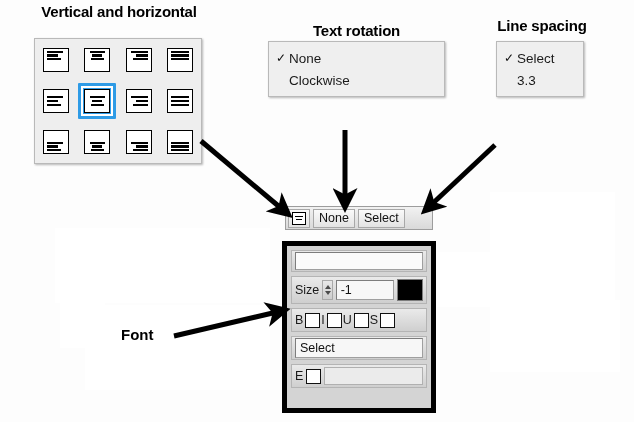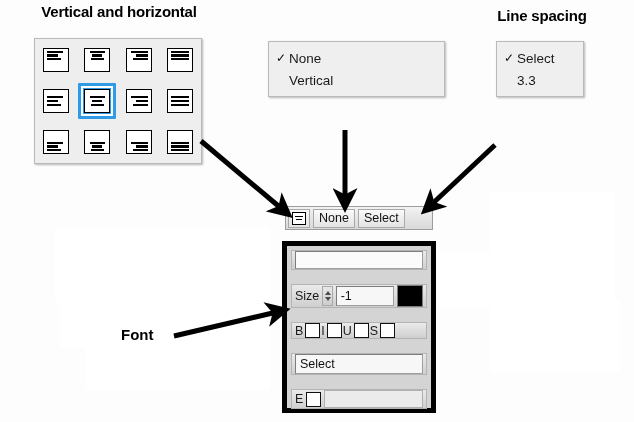--- a/index.html
+++ b/index.html
@@ -106,21 +106,21 @@
     align-items:center; gap:1.4px; padding:0 1.5px;
   }
   .tb-glyph i { display:block; height:1.8px; background:#000; }
   .tb-glyph i:nth-child(1){ width:86%; }
   .tb-glyph i:nth-child(2){ width:56%; }
 
   
   #font-panel {
     position:absolute; left:282px; top:241px; width:154px; height:172px;
     background:#d4d4d4; border:5px solid #000;
-    padding:4px; display:flex; flex-direction:column; gap:14px;
+    padding:4px; display:flex; flex-direction:column; gap:4px;
   }
   .fp-row {
     background:linear-gradient(#eaeaea,#cfcfcf);
     border:1px solid #b4b4b4;
     display:flex; align-items:center;
     padding:0 3px; gap:3px;
   }
   .field {
     background:#f7f7f7;
     border:1px solid #9f9f9f;
@@ -178,21 +178,22 @@
   <div class="ghost" style="left:60px;  top:303px; width:45px;  height:45px;"></div>
   <div class="ghost" style="left:105px; top:305px; width:165px; height:75px;"></div>
   <div class="ghost" style="left:85px;  top:348px; width:185px; height:42px;"></div>
   <div class="ghost" style="left:490px; top:192px; width:125px; height:110px;"></div>
   <div class="ghost" style="left:437px; top:252px; width:135px; height:55px;"></div>
   <div class="ghost" style="left:490px; top:300px; width:130px; height:72px;"></div>
 
   <div class="heading" style="left:14px; top:3px; width:210px;">
     <span>Vertical and horizontal</span><br>
   </div>
-  <div class="heading" style="left:478px; top:7px; width:128px;">Line spacing</div>
+  <div class="heading" style="left:268px; top:22px; width:177px;">Text rotation</div>
+  <div class="heading" style="left:478px; top:17px; width:128px;">Line spacing</div>
 
   <div id="align-panel">
     <div class="align-grid">
       <div class="align-cell">
           <div class="glyph v-top h-left">
             <i class="ln"></i>
             <i class="ln"></i>
             <i class="ln"></i>
           </div>
         </div>
@@ -276,21 +277,21 @@
     </div>
   </div>
 
   <div class="menu" id="rot-menu">
     <div class="menu-item">
       <span class="tick">✓</span>
       <span>None</span>
     </div>
     <div class="menu-item">
       <span class="tick"></span>
-      <span>Vertical</span>
+      <span>Clockwise</span>
     </div>
   </div>
 
   <div class="menu" id="space-menu">
     <div class="menu-item">
       <span class="tick">✓</span>
       <span>Select</span>
     </div>
     <div class="menu-item">
       <span class="tick"></span>

